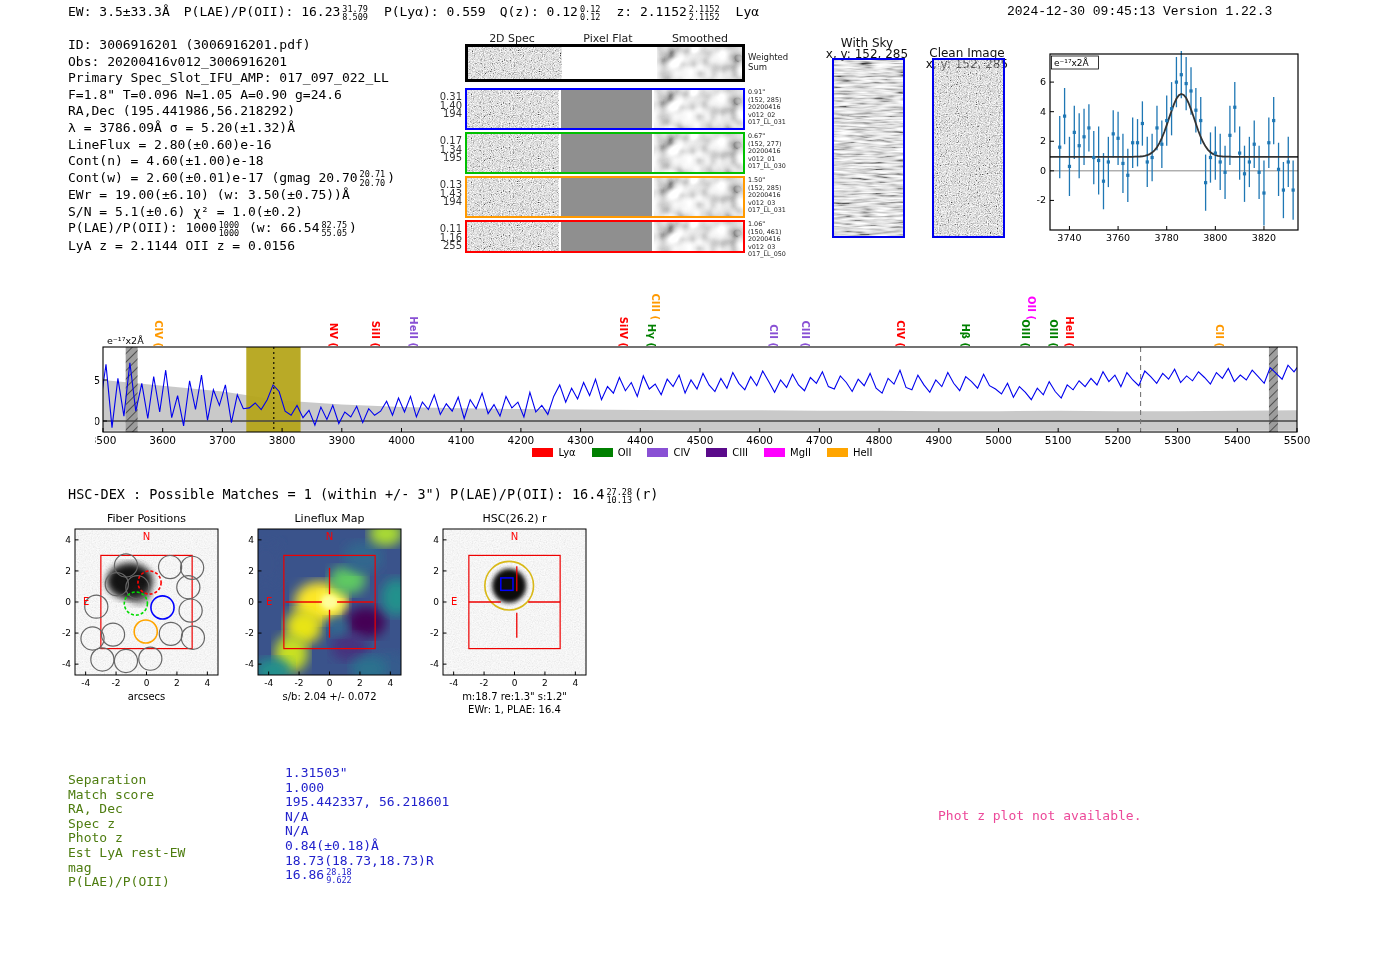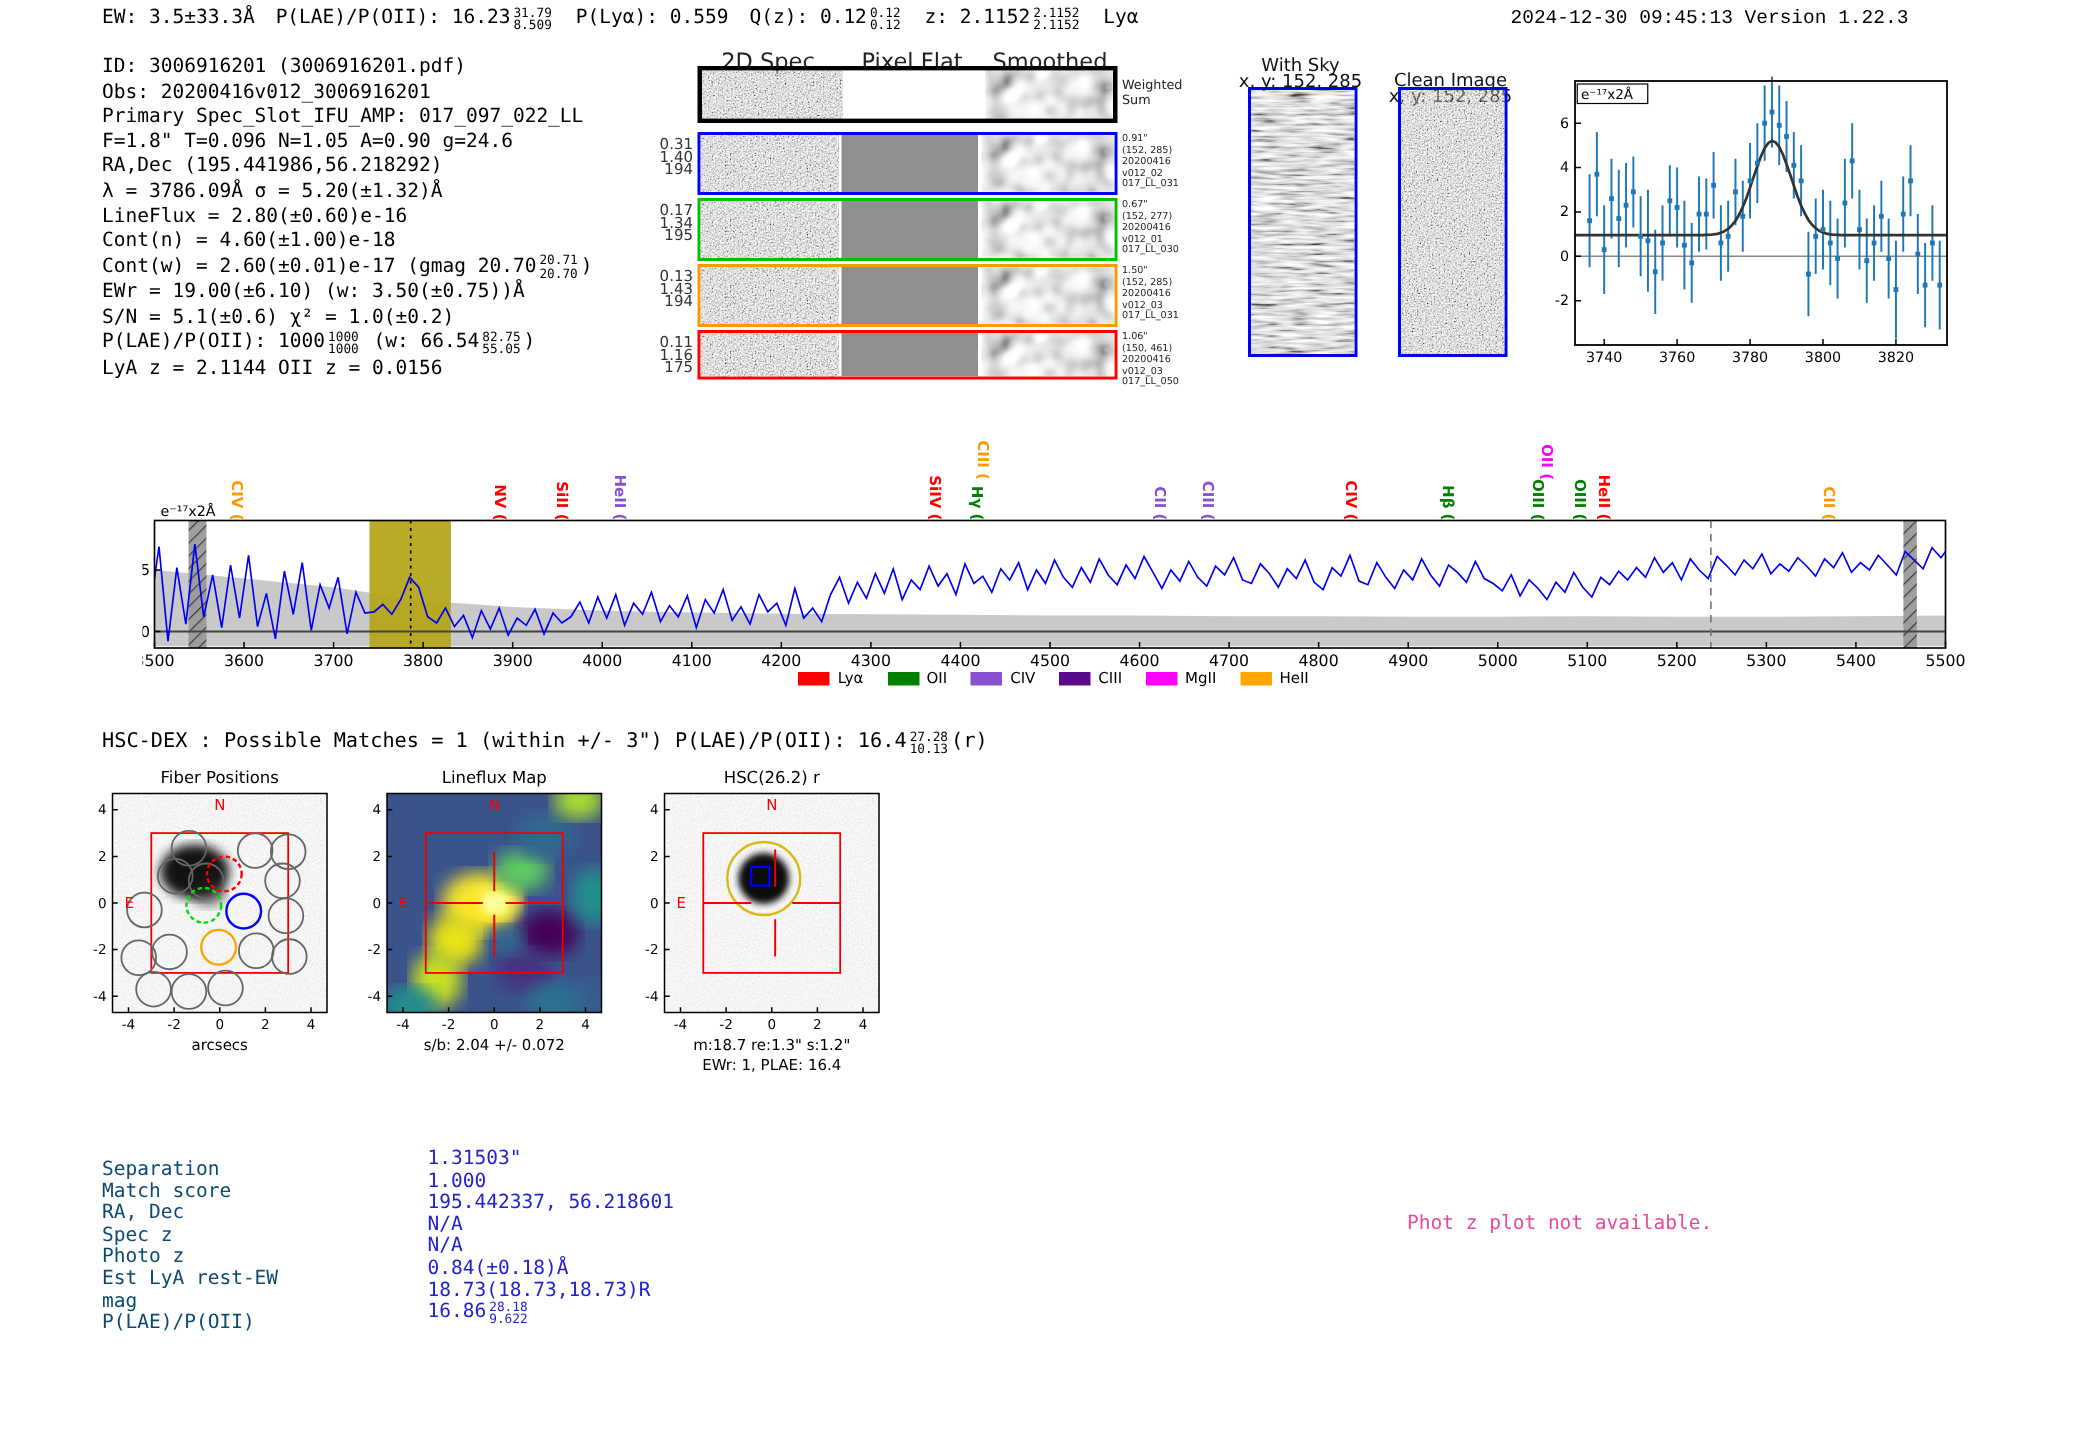--- a/index.html
+++ b/index.html
@@ -4,34 +4,34 @@
 <style>
   html,body{margin:0;padding:0;background:#ffffff;}
   #root{position:relative;width:1400px;height:953px;background:#fff;overflow:hidden;
         font-family:"DejaVu Sans Mono","Liberation Mono",monospace;color:#000;padding-left:28px;}
   .sans{font-family:"DejaVu Sans","Liberation Sans",sans-serif;}
   .abs{position:absolute;}
   .hdr{font-size:13px;white-space:nowrap;}
   .frac{display:inline-block;vertical-align:-4px;font-size:8.5px;line-height:8.5px;text-align:left;margin:0 2px;}
   .frac div{height:8.5px;}
   .infoline{font-size:13px;line-height:16.6px;white-space:nowrap;}
-  .coltitle{font-size:15px;color:#222;text-align:center;}
+  .coltitle{font-size:11px;color:#222;text-align:center;}
   .cutrow{position:absolute;box-sizing:border-box;}
   .leftlbl{position:absolute;width:26px;text-align:right;font-size:10px;line-height:8.6px;color:#333;
            font-family:"DejaVu Sans","Liberation Sans",sans-serif;}
   .rightlbl{position:absolute;font-size:6.4px;line-height:7.6px;color:#222;
             font-family:"DejaVu Sans","Liberation Sans",sans-serif;white-space:nowrap;}
   .skytitle{position:absolute;text-align:center;font-size:12px;line-height:11px;color:#111;
             font-family:"DejaVu Sans","Liberation Sans",sans-serif;}
   .legend{position:absolute;left:95px;top:447px;width:1215px;display:flex;justify-content:center;gap:16px;
           font-family:"DejaVu Sans","Liberation Sans",sans-serif;font-size:10px;align-items:center;}
   .legend .item{display:flex;align-items:center;gap:5px;}
   .legend .sw{width:21px;height:9px;display:inline-block;}
   .trow{height:14.6px;position:relative;white-space:nowrap;font-size:13px;}
-  .tlabel{position:absolute;left:0;top:7px;color:#0c4a6e;}
+  .tlabel{position:absolute;left:0;top:7px;color:#4d7c0f;}
   .tval{position:absolute;left:217px;top:0;color:#2222cc;}
   .tval .frac{color:#2222cc;}
   .note{font-size:13px;color:#ec4899;white-space:nowrap;}
 </style>
 </head>
 <body>
 
 <svg width="0" height="0" style="position:absolute" aria-hidden="true">
   <defs>
     <filter id="f-noise" x="0%" y="0%" width="100%" height="100%">
@@ -177,21 +177,21 @@
         <div>017_LL_031</div>
       </div>
       <div class="cutrow" style="left: 465px; top: 220px; width: 280px; height: 33px; border: 2px solid rgb(255, 0, 0);"><svg width="276" height="29">
           <rect x="0" y="0" width="92" height="29" fill="#808080" filter="url(#f-noise)"></rect>
           <rect x="94" y="0" width="91" height="29" fill="#8f8f8f"></rect>
           <rect x="187" y="0" width="89" height="29" fill="#808080" filter="url(#f-smooth)"></rect>
         </svg></div>
       <div class="leftlbl" style="left: 436px; top: 225px;">
         <div>0.11</div>
         <div>1.16</div>
-        <div>175</div>
+        <div>255</div>
       </div>
       <div class="rightlbl" style="left: 748px; top: 221px;">
         <div>1.06"</div>
         <div>(150, 461)</div>
         <div>20200416</div>
         <div>v012_03</div>
         <div>017_LL_050</div>
       </div>
     </div>
 

